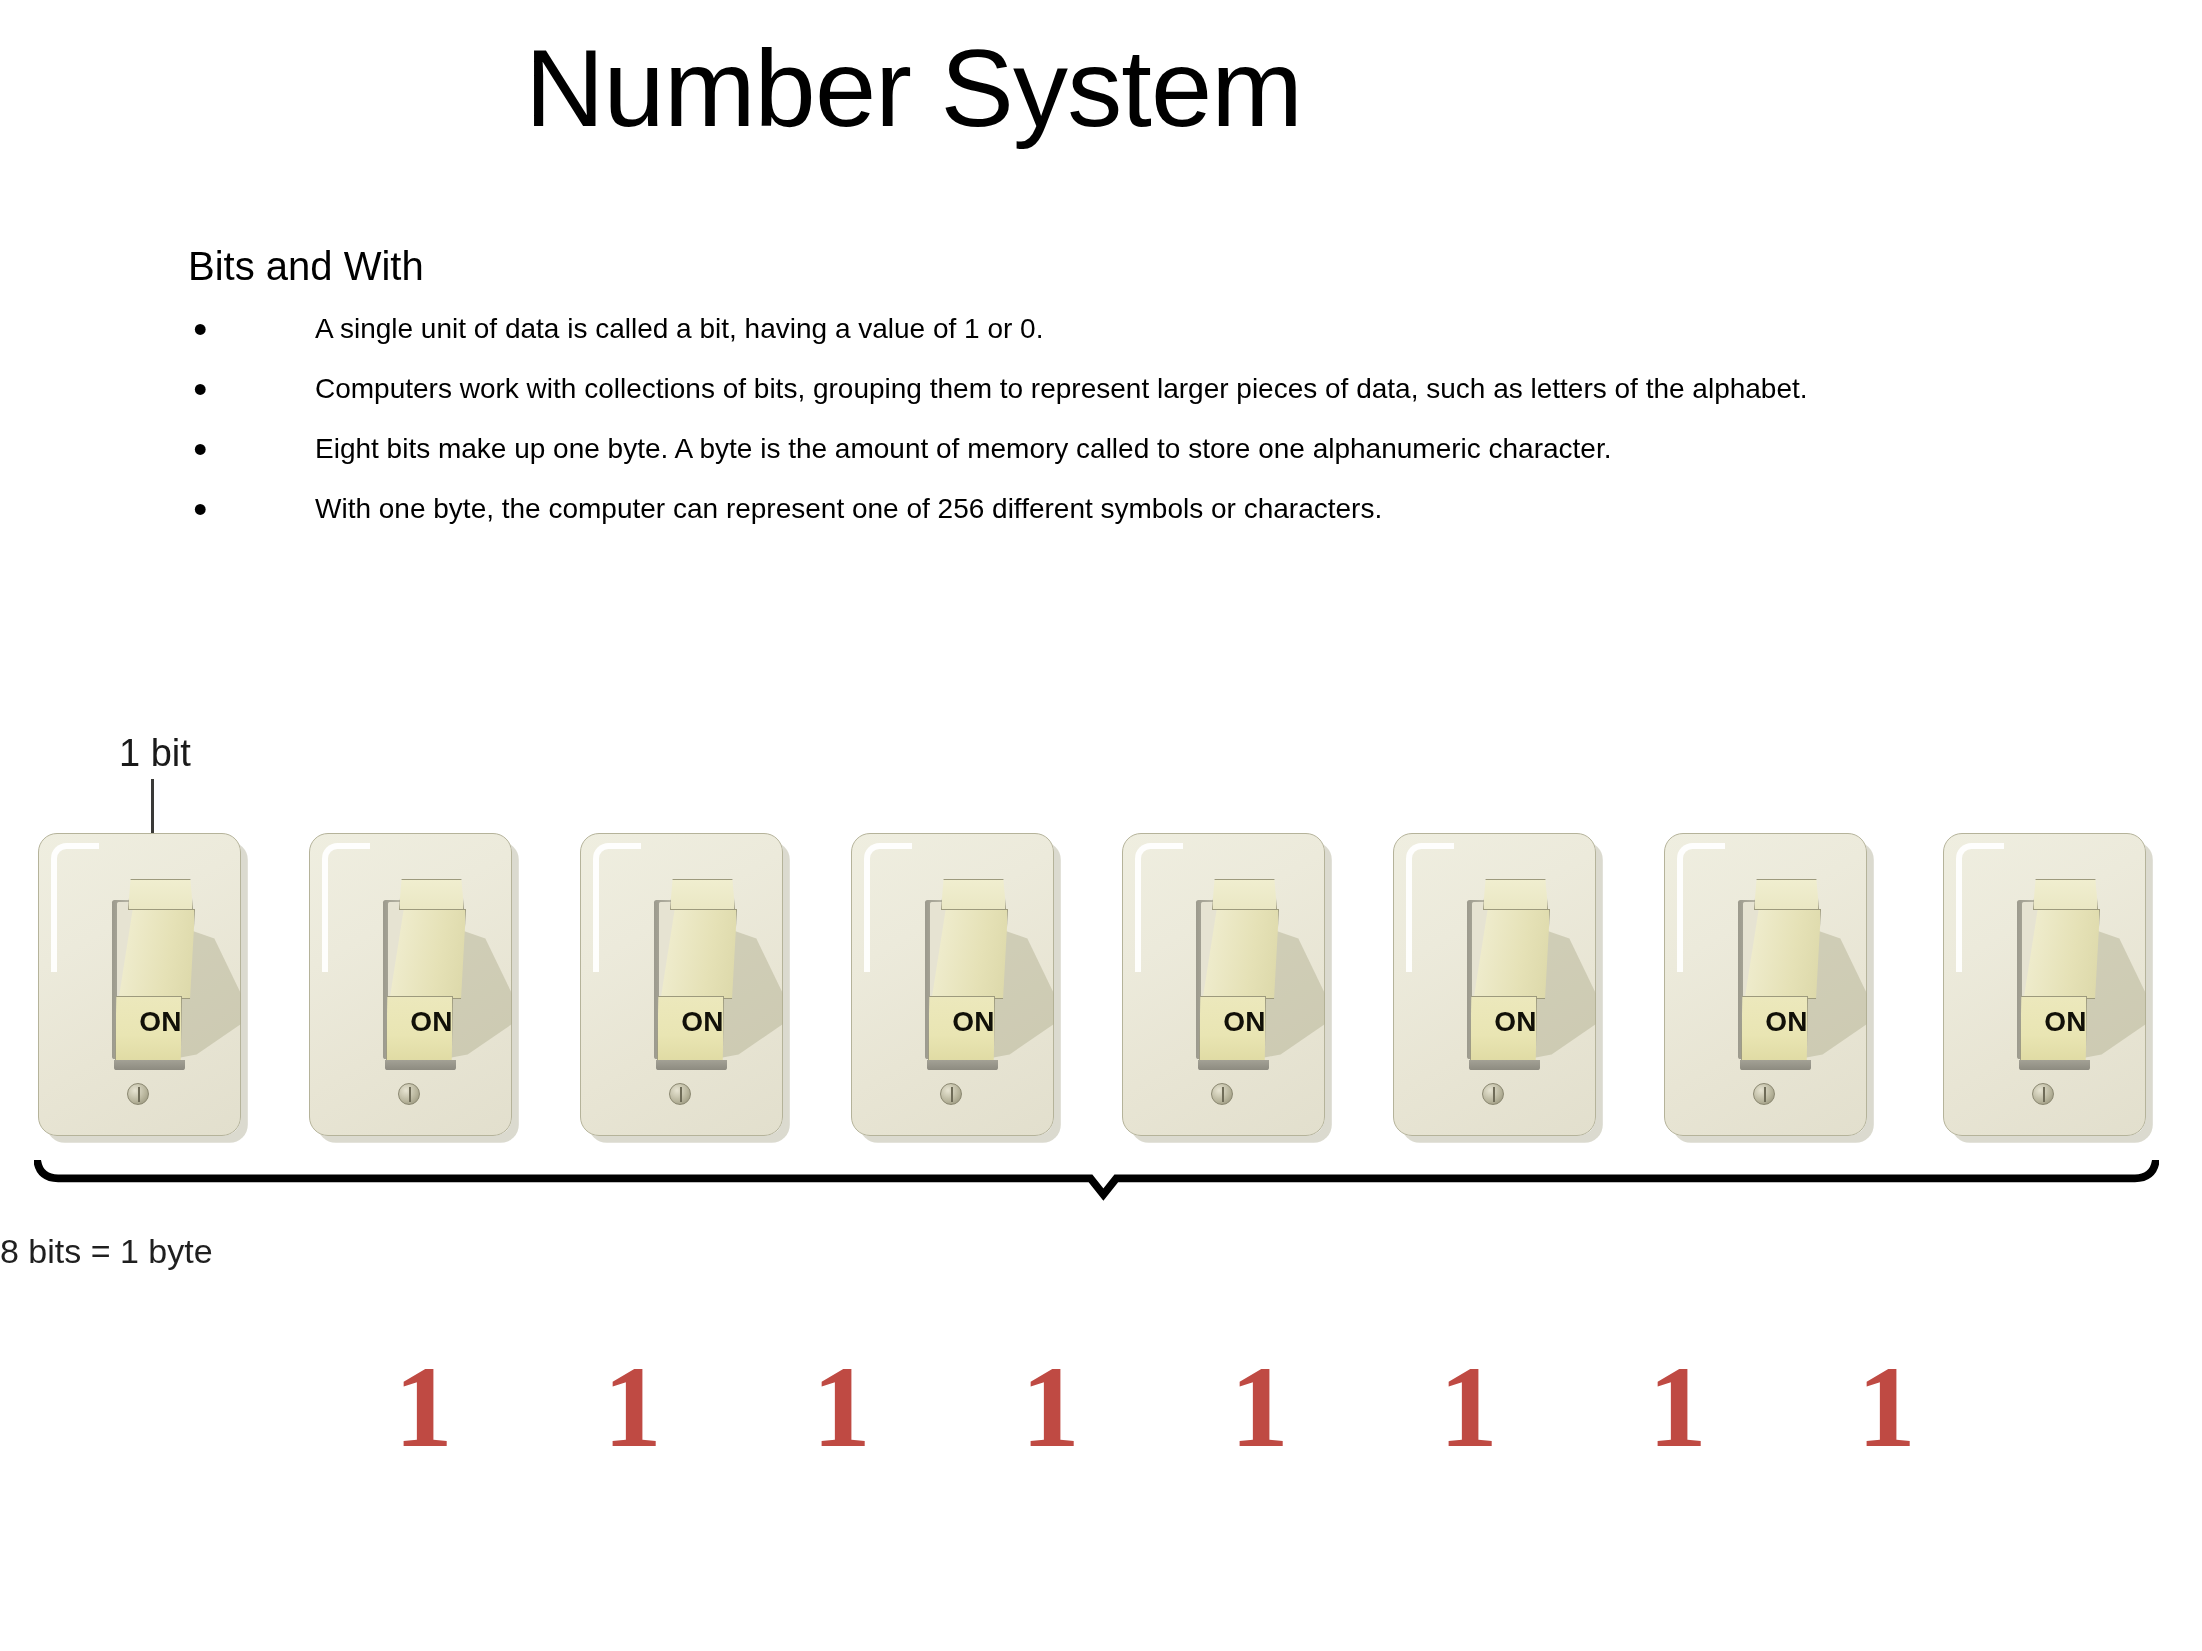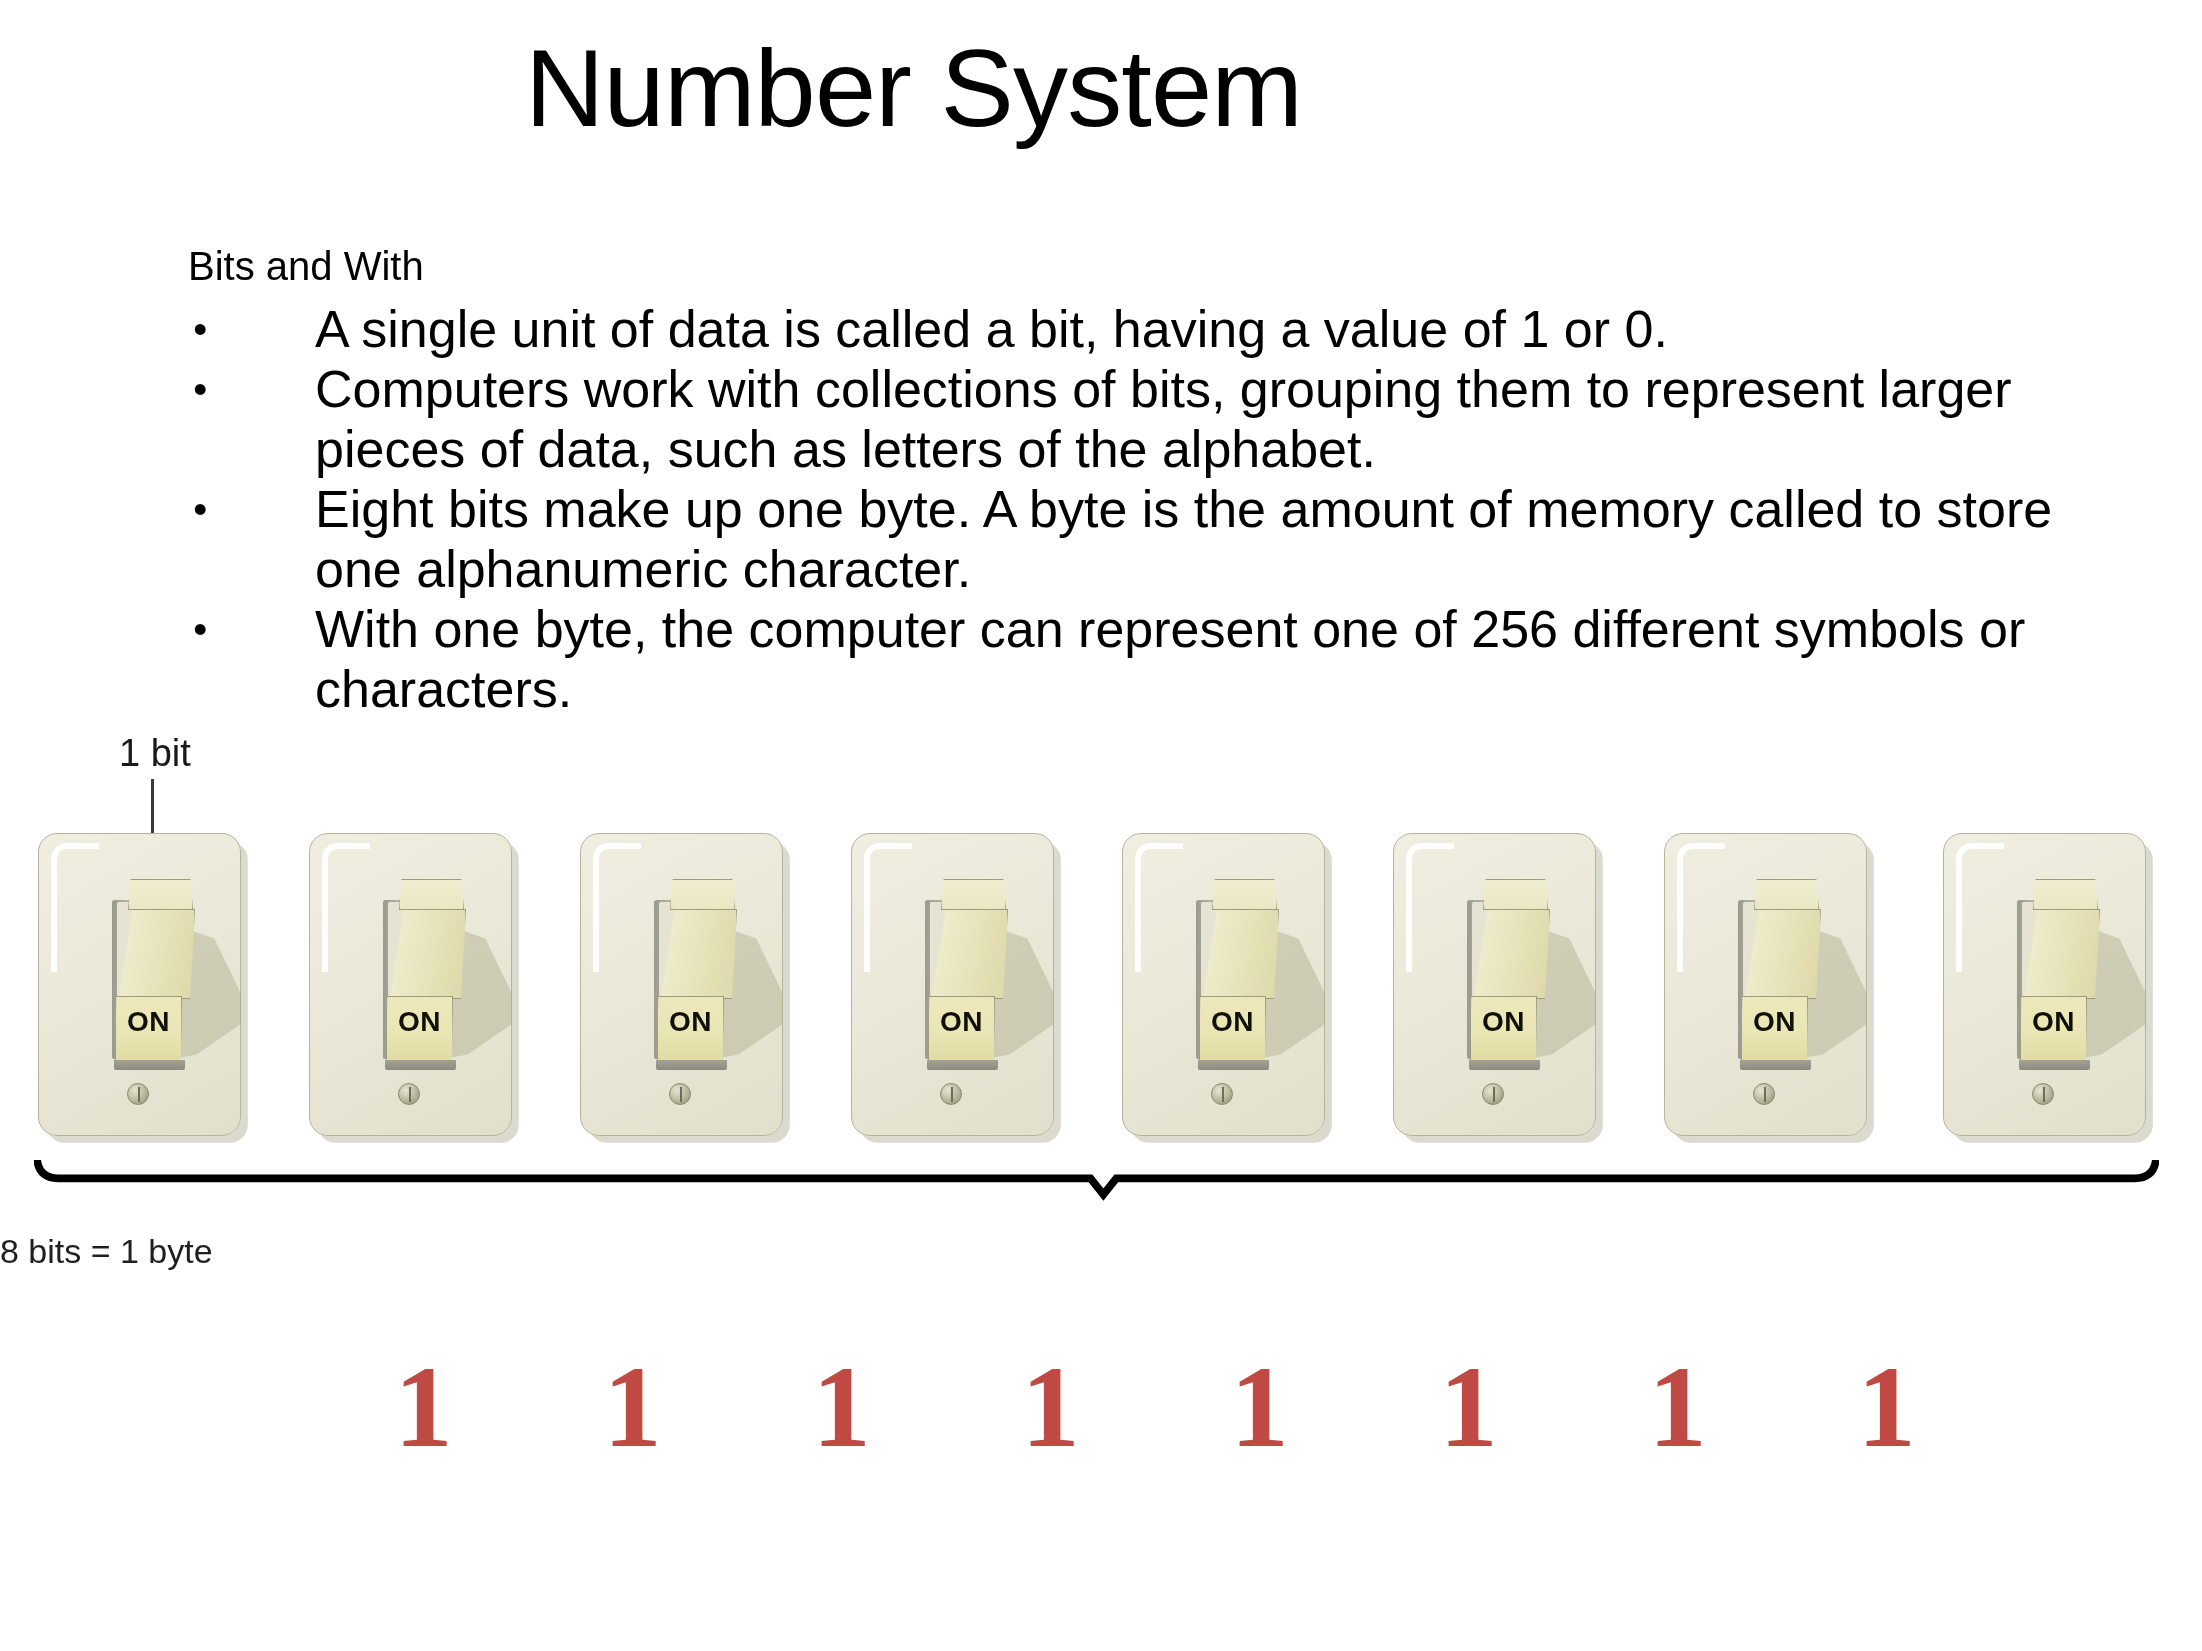--- a/index.html
+++ b/index.html
@@ -56,21 +56,21 @@
     width: 127px;
     font-size: 40px;
     line-height: 60px;
     text-align: left;
     padding-left: 5.2px;
     box-sizing: border-box;
     color: #000;
   }
   .bullet-text {
     flex: 1 1 auto;
-    font-size: 52px;
+    font-size: 28px;
     line-height: 60px;
     color: #000;
     font-family: "Liberation Sans", sans-serif;
   }
 
   
   #one-bit-label {
     position: absolute;
     left: 119px;
     top: 733px;
@@ -202,21 +202,21 @@
     width: 71px;
     height: 10.3px;
     background: linear-gradient(180deg,#a3a195 0%,#8d8b80 100%);
     border-radius: 0 0 2.6px 2.6px;
   }
   .on-label {
     position: absolute;
     left: 77px;
     top: 172px;
     width: 67px;
-    text-align: center;
+    text-align: right;
     font-family: "Liberation Sans", sans-serif;
     font-weight: 700;
     font-size: 28px;
     line-height: 34px;
     color: #111008;
     letter-spacing: 0.4px;
   }
   .screw {
     position: absolute;
     left: 89px;

